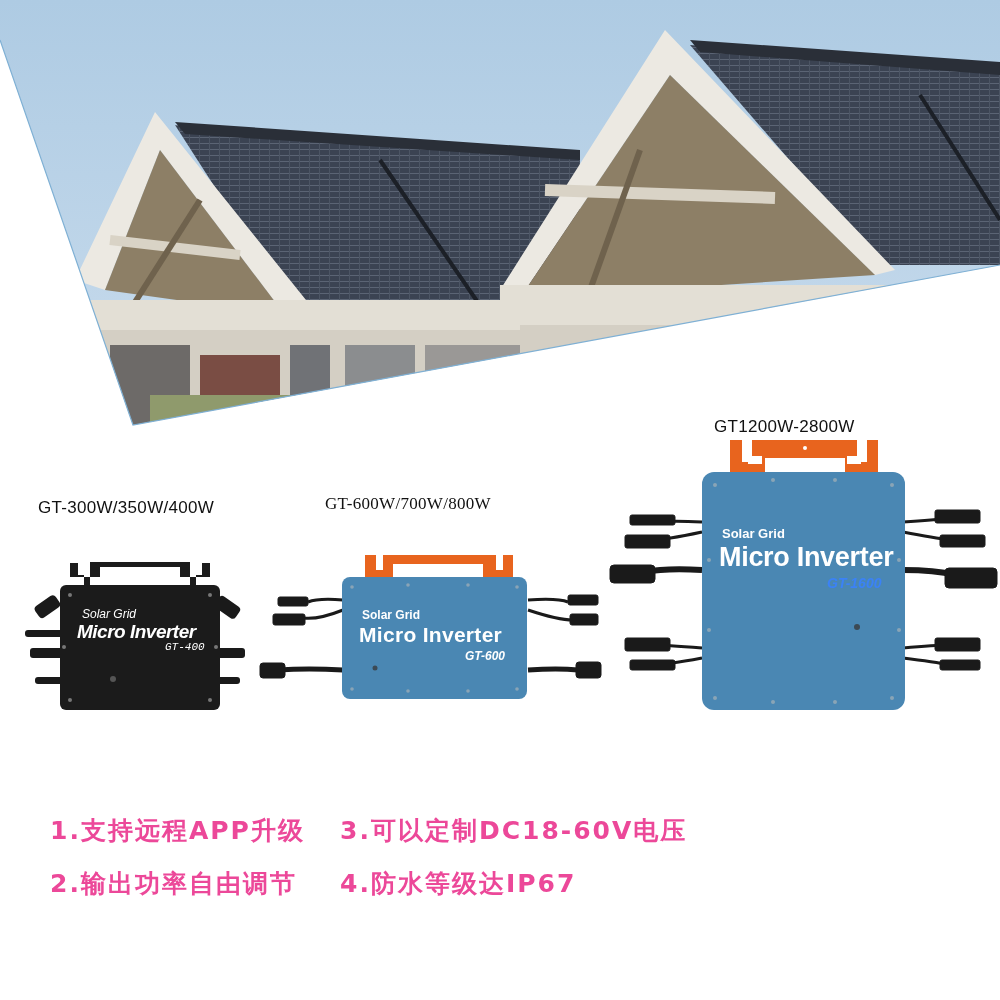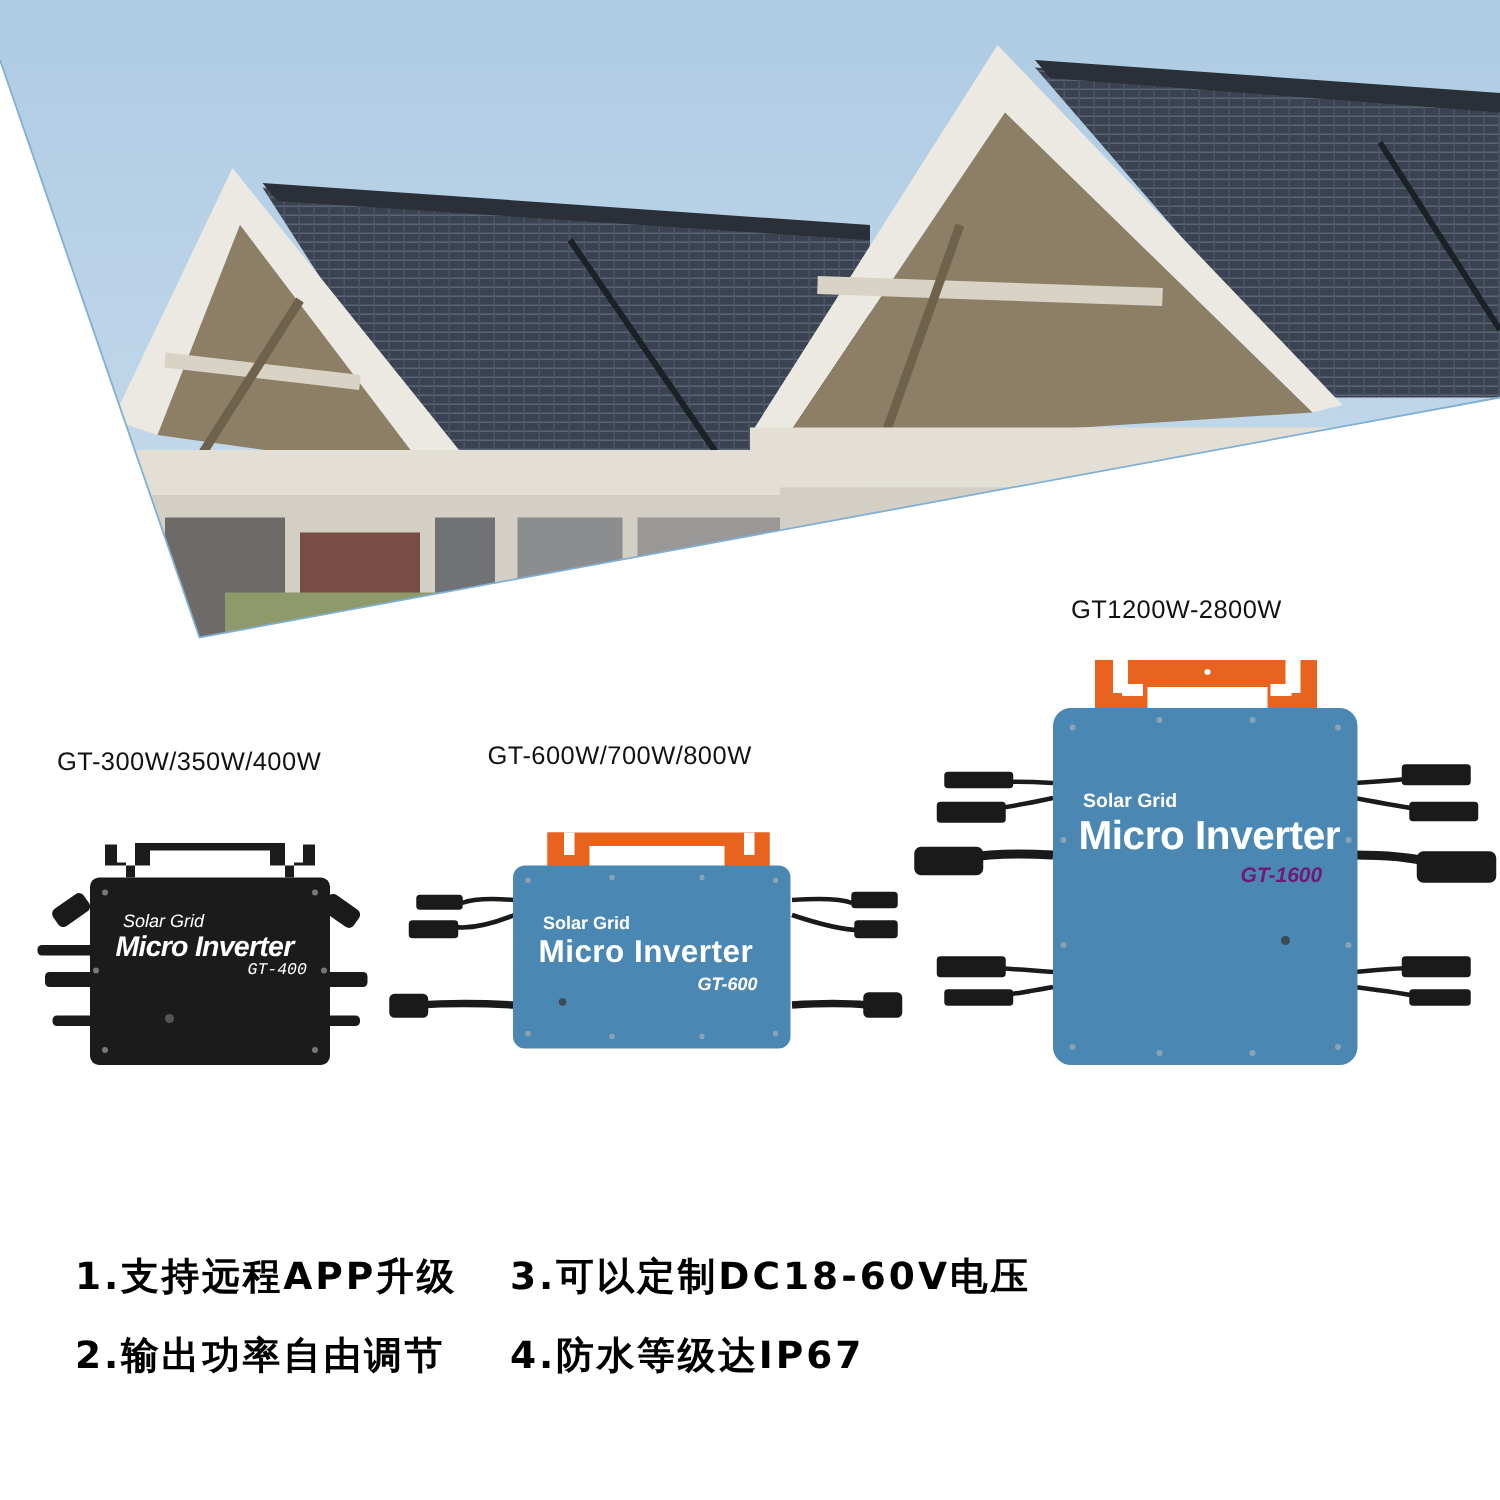--- a/index.html
+++ b/index.html
@@ -1,20 +1,20 @@
 <!DOCTYPE html>
 <html><head>
 <meta charset="utf-8">
 <style>
   html,body{margin:0;padding:0;background:#fff;}
   body{width:1000px;height:1000px;position:relative;overflow:hidden;font-family:"Liberation Sans",sans-serif;}
   .hero{position:absolute;left:0;top:0;width:1000px;height:430px;}
   .label{position:absolute;color:#111;font-family:"Liberation Sans",sans-serif;font-size:17px;letter-spacing:0.3px;white-space:nowrap;}
   .inv{position:absolute;}
-  .feat{position:absolute;font-family:"DejaVu Sans",sans-serif;font-weight:bold;font-size:25px;color:#000000;letter-spacing:2px;white-space:nowrap;margin-top:20px;}
+  .feat{position:absolute;font-family:"DejaVu Sans",sans-serif;font-weight:bold;font-size:25px;color:#ec4899;letter-spacing:2px;white-space:nowrap;}
 </style>
 </head>
 <body>
 
 <svg class="hero" viewBox="0 0 1000 430" width="1000" height="430">
   <defs>
     <clipPath id="heroClip">
         <polygon points="0,40 1000,0 1000,265 133,425 0,40"></polygon>
         <polygon points="0,0 1000,0 1000,265 133,425 0,40"></polygon>
       </clipPath>
@@ -57,22 +57,22 @@
     <polygon points="670,75 520,298 875,275" fill="#8d7f66"></polygon>
     <line x1="545" y1="190" x2="775" y2="198" stroke="#d9d3c6" stroke-width="12"></line>
     <line x1="640" y1="150" x2="590" y2="290" stroke="#6f624d" stroke-width="6"></line>
     <rect x="500" y="285" width="500" height="40" fill="#e3dfd5"></rect>
     <rect x="520" y="325" width="480" height="105" fill="#d4cfc4"></rect>
   </g>
   <polyline points="0,40 133,425 1000,265" fill="none" stroke="#7fb0d4" stroke-width="1.2"></polyline>
 </svg>
 
 <div class="label" style="left:38px;top:498px;">GT-300W/350W/400W</div>
-<div class="label" style="left:325px;top:494px;">GT-600W/700W/800W</div>
-<div class="label" style="left:714px;top:397px;">GT1200W-2800W</div>
+<div class="label" style="left:325px;top:494px;font-family:Liberation Serif, serif;">GT-600W/700W/800W</div>
+<div class="label" style="left:714px;top:417px;">GT1200W-2800W</div>
 
 <div class="inv" style="left:20px;top:555px;width:230px;height:160px;">
   <svg width="230" height="160" viewBox="0 0 230 160">
 
     <g fill="#1a1a1a">
       <rect x="5" y="75" width="40" height="7" rx="3"></rect>
       <rect x="10" y="93" width="40" height="10" rx="3"></rect>
       <rect x="15" y="122" width="35" height="7" rx="3"></rect>
       <rect x="190" y="93" width="35" height="10" rx="3"></rect>
       <rect x="190" y="122" width="30" height="7" rx="3"></rect>
@@ -185,19 +185,19 @@
         <circle cx="230" cy="262" r="2"></circle>
         <circle cx="104" cy="120" r="2"></circle>
         <circle cx="294" cy="120" r="2"></circle>
         <circle cx="104" cy="190" r="2"></circle>
         <circle cx="294" cy="190" r="2"></circle>
       </g>
     <circle cx="252" cy="187" r="3" fill="#3c4a55"></circle>
   </svg>
   <div style="position:absolute;left:117px;top:86px;color:#fff;font-weight:bold;font-size:13px;font-family:'Liberation Sans',sans-serif;">Solar Grid</div>
   <div style="position:absolute;left:114px;top:102px;color:#fff;font-weight:bold;font-size:27px;letter-spacing:-0.3px;font-family:'Liberation Sans',sans-serif;">Micro Inverter</div>
-  <div style="position:absolute;left:222px;top:135px;color:#701a75;font-style:italic;font-weight:bold;font-size:14px;font-family:'Liberation Sans',sans-serif;text-align:center;">GT-1600</div>
+  <div style="position:absolute;left:222px;top:135px;color:#3b82f6;font-style:italic;font-weight:bold;font-size:14px;font-family:'Liberation Sans',sans-serif;text-align:center;">GT-1600</div>
 </div>
 
 <div class="feat" style="left:50px;top:814px;">1.支持远程APP升级</div>
 <div class="feat" style="left:50px;top:867px;text-align:center;">2.输出功率自由调节</div>
 <div class="feat" style="left:340px;top:814px;">3.可以定制DC18-60V电压</div>
 <div class="feat" style="left:340px;top:867px;text-align:right;">4.防水等级达IP67</div>
 
 </body></html>

